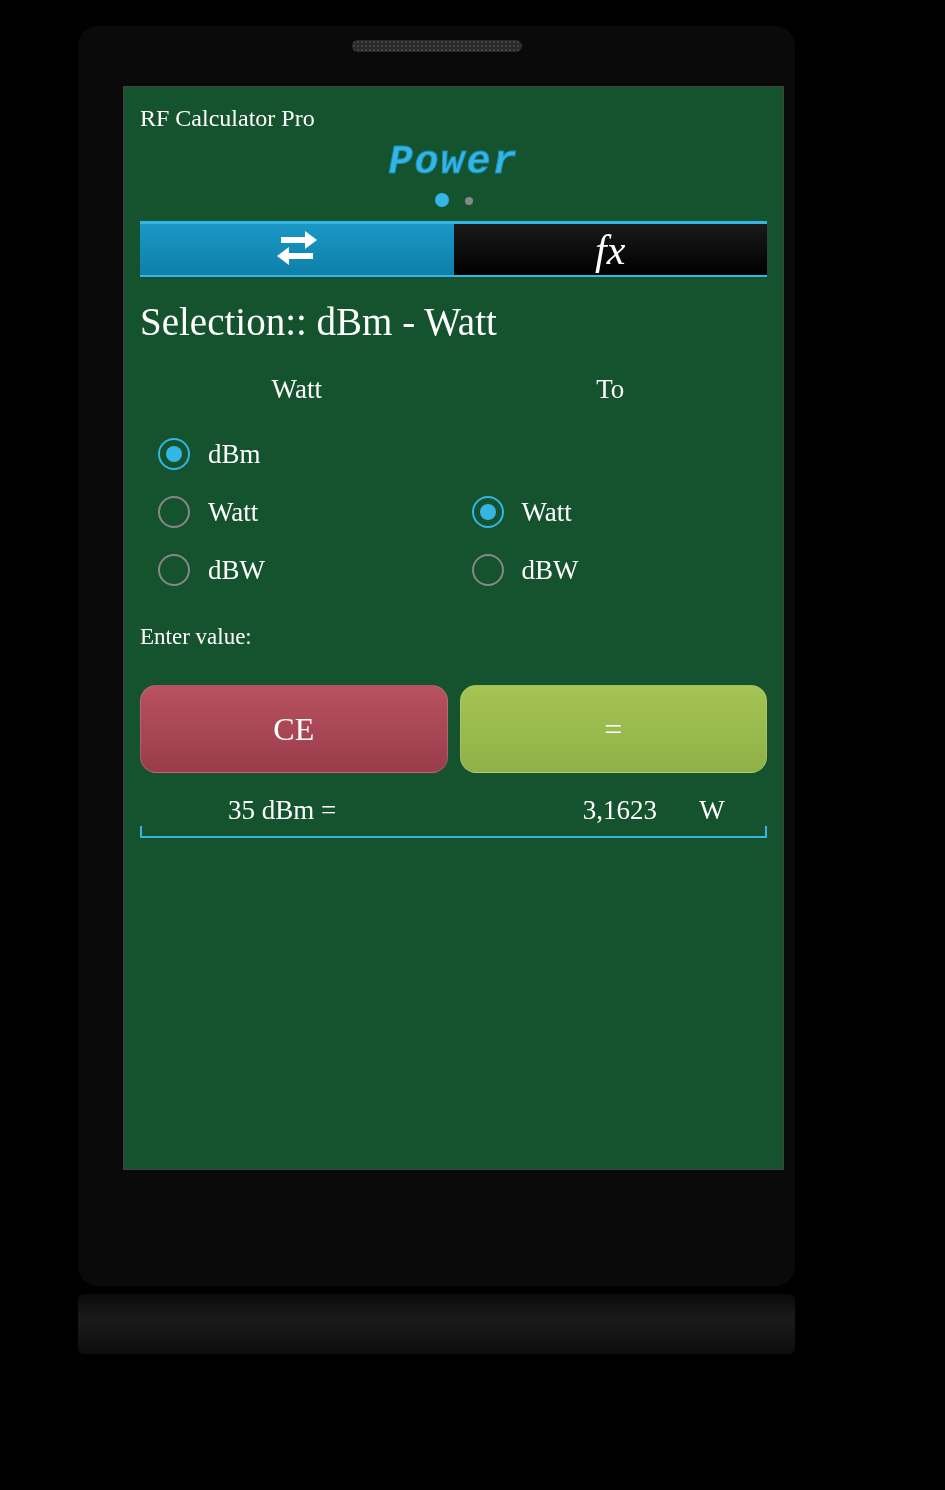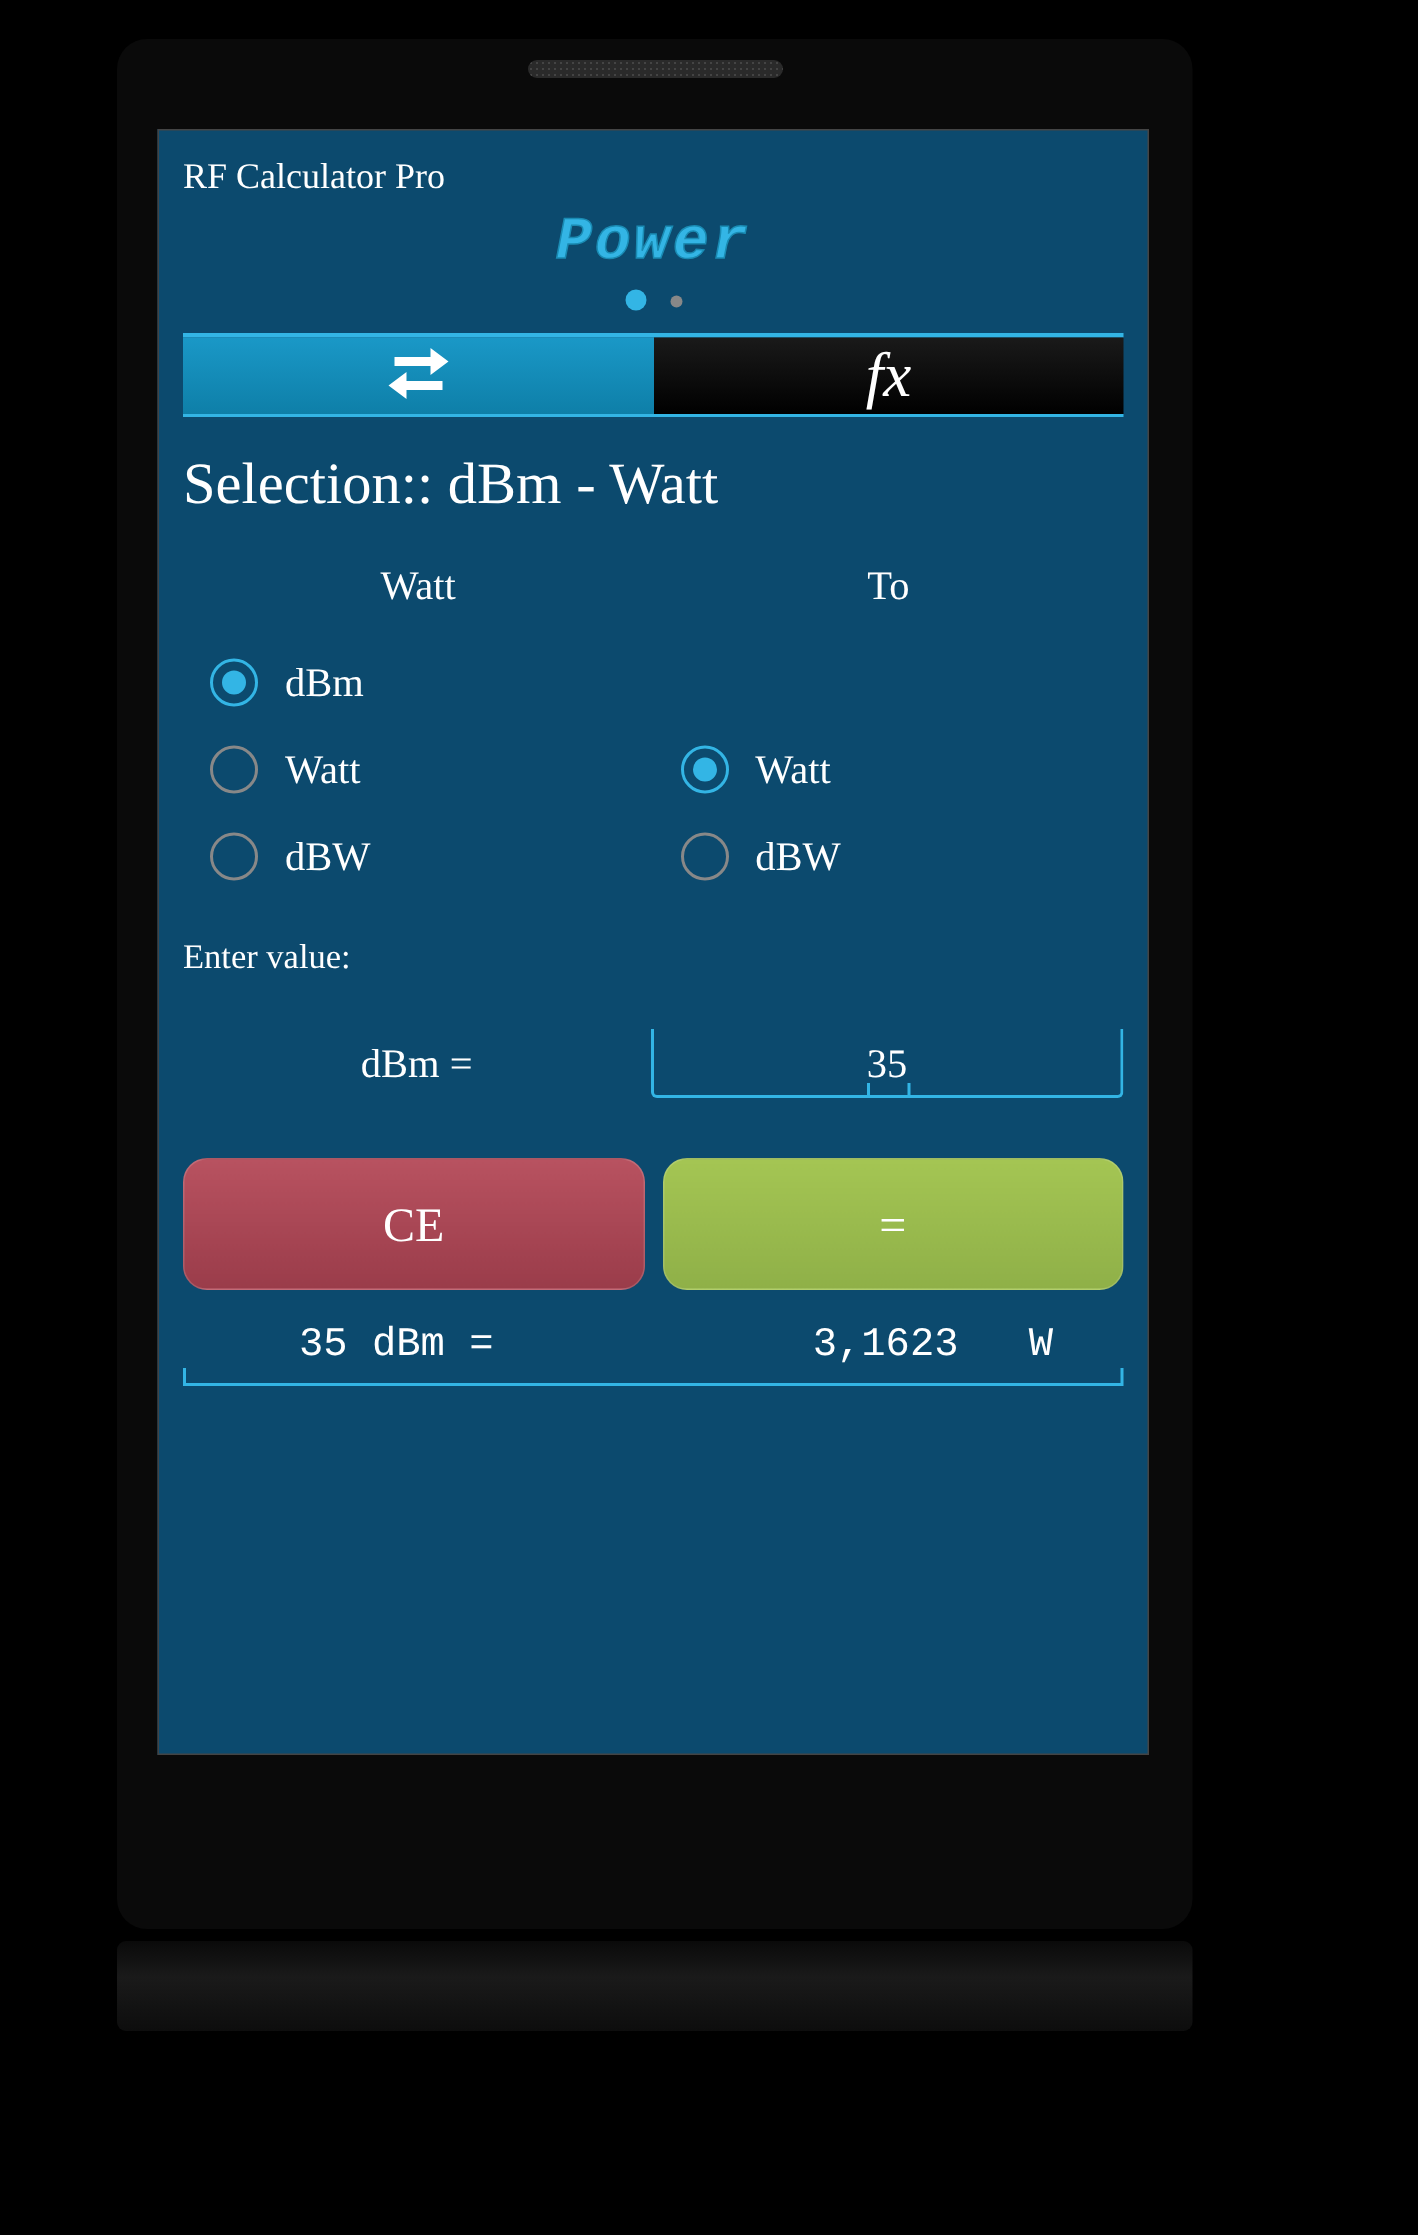--- a/index.html
+++ b/index.html
@@ -29,24 +29,24 @@
       height: 12px;
       background: #2a2a2a;
       border-radius: 6px;
       margin: 6px auto 12px;
       background-image: radial-gradient(circle, #444 1px, transparent 1px);
       background-size: 4px 4px;
     }
     .screen {
       position: absolute;
       top: 60px;
-      left: 27px;
+      left: 45px;
       width: 661px;
       height: 1084px;
-      background: #0c4a6e;
+      background: #14532d;
       border: 1px solid #444;
       padding: 18px 16px;
       color: #fff;
     }
     .app-title {
       font-size: 24px;
       font-family: Georgia, serif;
       color: #fff;
       margin-bottom: 8px;
     }
@@ -228,21 +228,21 @@
       background: linear-gradient(to bottom, #b85260, #9a3c4a);
     }
     .btn-eq {
       background: linear-gradient(to bottom, #a4c553, #8fb048);
     }
     .result-row {
       display: flex;
       border-bottom: 2px solid #33b5e5;
       padding-bottom: 10px;
       font-size: 27px;
-      font-family: Liberation Mono, monospace;
+      font-family: Liberation Serif, serif;
       position: relative;
     }
     .result-row::before {
       content: '';
       position: absolute;
       left: 0;
       bottom: 0;
       width: 2px;
       height: 10px;
       background: #33b5e5;
@@ -329,24 +329,20 @@
           <div class="radio-circle selected"></div>
           <div class="radio-label">Watt</div>
         </div>
         <div class="radio-row">
           <div class="radio-circle"></div>
           <div class="radio-label">dBW</div>
         </div>
       </div>
     </div>
     <div class="enter-label">Enter value:</div>
-    <div class="input-row">
-      <div class="input-label">dBm =</div>
-      <div class="input-field">35</div>
-    </div>
     <div class="button-row">
       <div class="btn btn-ce">CE</div>
       <div class="btn btn-eq">=</div>
     </div>
     <div class="result-row">
       <div class="result-label">35 dBm =</div>
       <div class="result-value">3,1623</div>
       <div class="result-unit">W</div>
     </div>
   </div>

